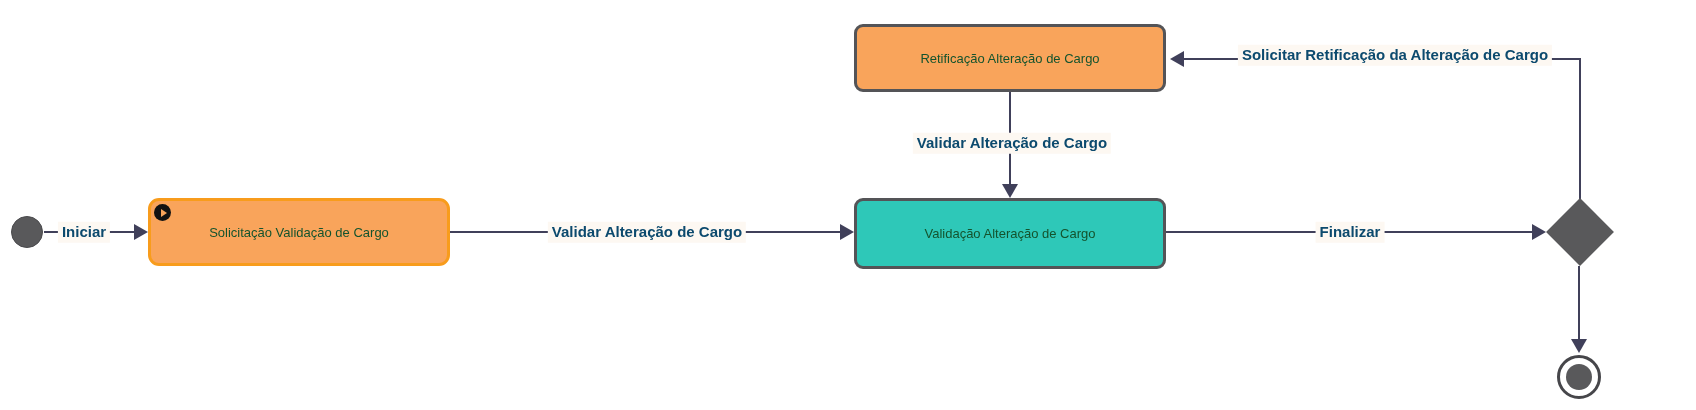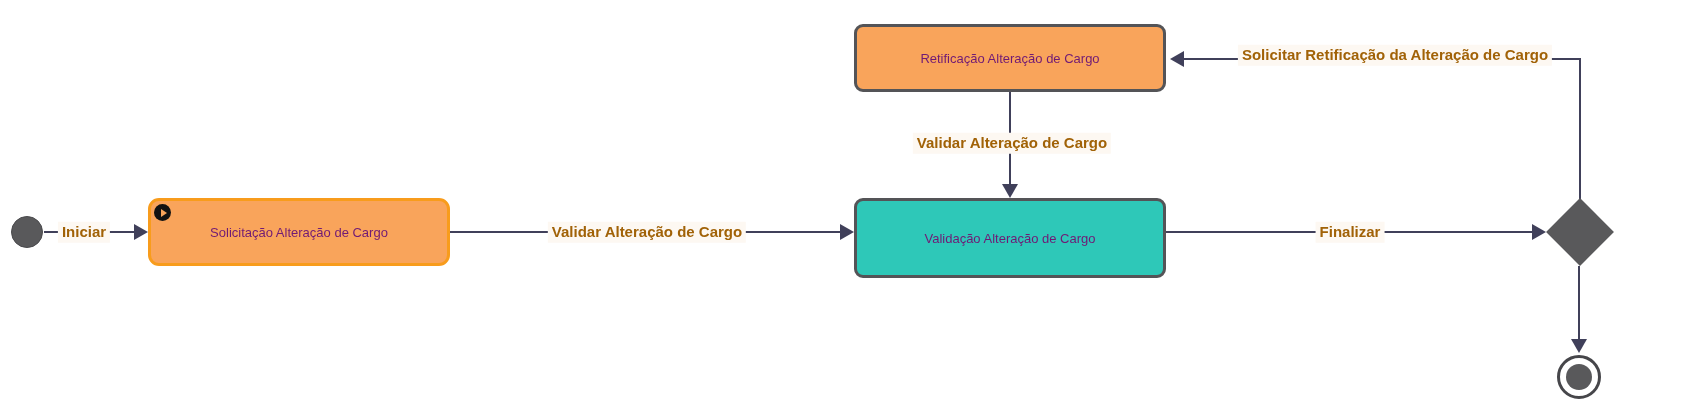--- a/index.html
+++ b/index.html
@@ -18,36 +18,36 @@
     position: absolute;
     border-radius: 9px;
     display: flex;
     align-items: center;
     justify-content: center;
     box-sizing: border-box;
     z-index: 3;
   }
   .task .task-label {
     font-size: 13px;
-    color: #701a75;
+    color: #14532d;
     white-space: nowrap;
   }
   .task-solicitacao {
     left: 148px; top: 198px; width: 302px; height: 68px;
     background: var(--orange-fill);
     border: 3px solid var(--orange-border);
     border-radius: 11px;
   }
   .task-retificacao {
     left: 854px; top: 24px; width: 312px; height: 68px;
     background: var(--orange-fill);
     border: 3px solid var(--node-border);
   }
   .task-validacao {
-    left: 854px; top: 198px; width: 312px; height: 80px;
+    left: 854px; top: 198px; width: 312px; height: 71px;
     background: var(--teal-fill);
     border: 3px solid var(--node-border);
   }
 
   .play-icon {
     position: absolute;
     left: 3px; top: 3px;
     width: 17px; height: 17px;
     border-radius: 50%;
     background: #121212;
@@ -120,21 +120,21 @@
   .arrow-down {
     border-left: 8px solid transparent;
     border-right: 8px solid transparent;
     border-top: 14px solid var(--line-color);
   }
 
   .edge-label {
     position: absolute;
     transform: translate(-50%, -50%);
     background: var(--label-bg);
-    color: #a16207;
+    color: #0c4a6e;
     font-weight: bold;
     font-size: 15px;
     padding: 2px 4px;
     white-space: nowrap;
     z-index: 4;
     line-height: 1.1;
   }
 </style>
 </head>
 <body>
@@ -142,21 +142,21 @@
 <div class="canvas">
 
   <div class="start-node"></div>
 
   <div class="edge-line h-line" style="left:44px; top:231px; width:92px;"></div>
   <div class="arrow arrow-right" style="left:134px; top:224px;"></div>
   <div class="edge-label" style="left:84px; top:232px;">Iniciar</div>
 
   <div class="task task-solicitacao">
     <span class="play-icon"></span>
-    <span class="task-label">Solicitação Alteração de Cargo</span>
+    <span class="task-label">Solicitação Validação de Cargo</span>
   </div>
 
   <div class="edge-line h-line" style="left:450px; top:231px; width:390px;"></div>
   <div class="arrow arrow-right" style="left:840px; top:224px;"></div>
   <div class="edge-label" style="left:647px; top:232px;">Validar Alteração de Cargo</div>
 
   <div class="task task-retificacao">
     <span class="task-label">Retificação Alteração de Cargo</span>
   </div>
 

